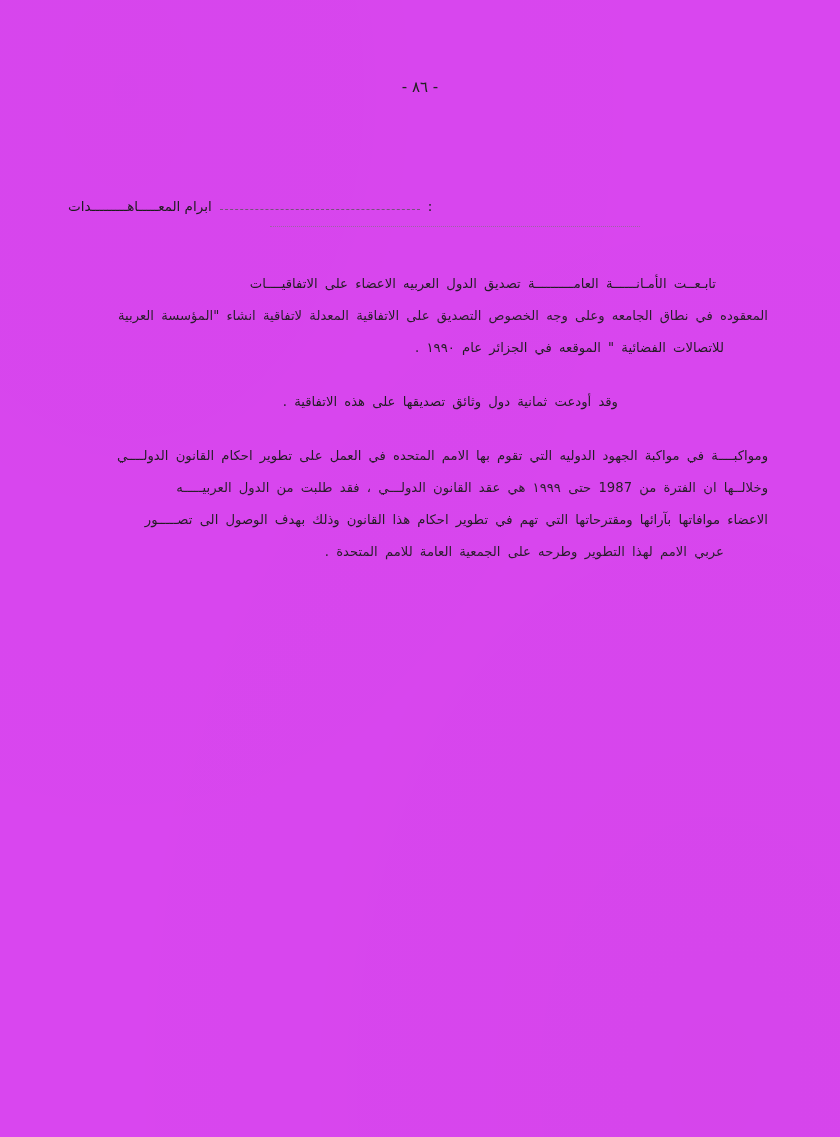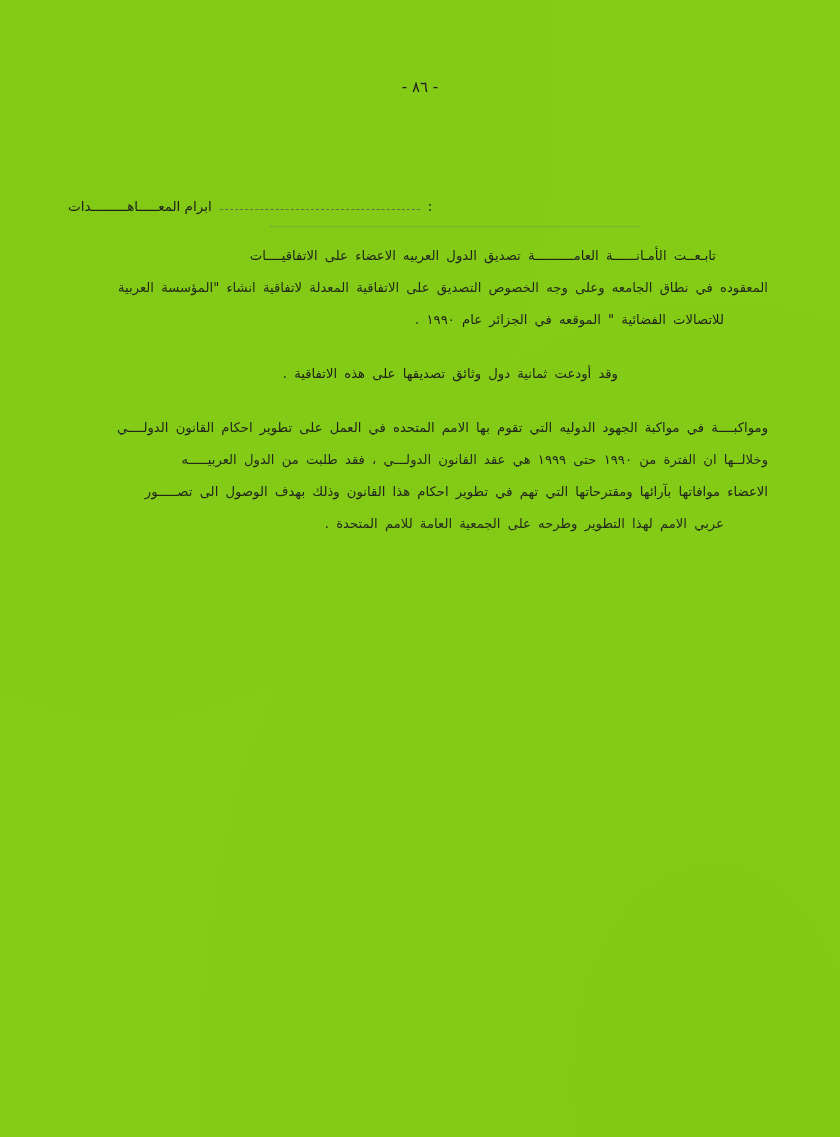--- a/index.html
+++ b/index.html
@@ -4,21 +4,21 @@
 <style>
   html, body {
     margin: 0;
     padding: 0;
     background: #ffffff;
   }
   .page {
     position: relative;
     width: 840px;
     height: 1137px;
-    background: #84cc16;
+    background: #d946ef;
     margin: 0 auto;
     overflow: hidden;
     font-family: "DejaVu Sans", "Liberation Sans", sans-serif;
     color: #1d1d1d;
   }
   
   .page::before {
     content: "";
     position: absolute;
     inset: 0;
@@ -118,34 +118,34 @@
 
   <div class="page-number">- ٨٦ -</div>
 
   <div class="heading-row">
     <span class="heading-label">ابرام المعـــــاهـــــــــدات</span>
     <span class="heading-dashes"></span>
     <span class="heading-colon">:</span>
   </div>
   <div class="heading-underline"></div>
 
-  <div class="body-block" style="top: 240px;">
+  <div class="body-block" style="top: 268px;">
 
     <div class="para">
       <span class="line indent-1 stretch">تابـعــت الأمـانــــــة العامــــــــــة تصديق الدول العربيه الاعضاء على الاتفاقيــــات</span>
       <span class="line">المعقوده في نطاق الجامعه وعلى وجه الخصوص التصديق على الاتفاقية المعدلة لاتفاقية انشاء "المؤسسة العربية</span>
       <span class="line indent-2">للاتصالات الفضائية "   الموقعه في الجزائر  عام ١٩٩٠ .</span>
     </div>
 
     <div class="para">
       <span class="line center-ish">وقد أودعت ثمانية دول وثائق تصديقها على هذه الاتفاقية .</span>
     </div>
 
     <div class="para">
       <span class="line">ومواكبــــة في مواكبة الجهود الدوليه التي تقوم بها الامم المتحده في العمل على تطوير احكام القانون الدولــــي</span>
-      <span class="line">وخلالــها ان الفترة من ١٩٩٠ حتى ١٩٩٩ هي عقد القانون الدولـــي ، فقد طلبت من الدول العربيـــــه</span>
+      <span class="line">وخلالــها ان الفترة من 1987 حتى ١٩٩٩ هي عقد القانون الدولـــي ، فقد طلبت من الدول العربيـــــه</span>
       <span class="line">الاعضاء موافاتها بآرائها ومقترحاتها التي تهم في تطوير احكام هذا القانون  وذلك بهدف الوصول الى تصـــــور</span>
       <span class="line indent-2">عربي الامم لهذا التطوير وطرحه على الجمعية العامة للامم المتحدة .</span>
     </div>
 
   </div>
 
 </div>
 
 </body></html>

